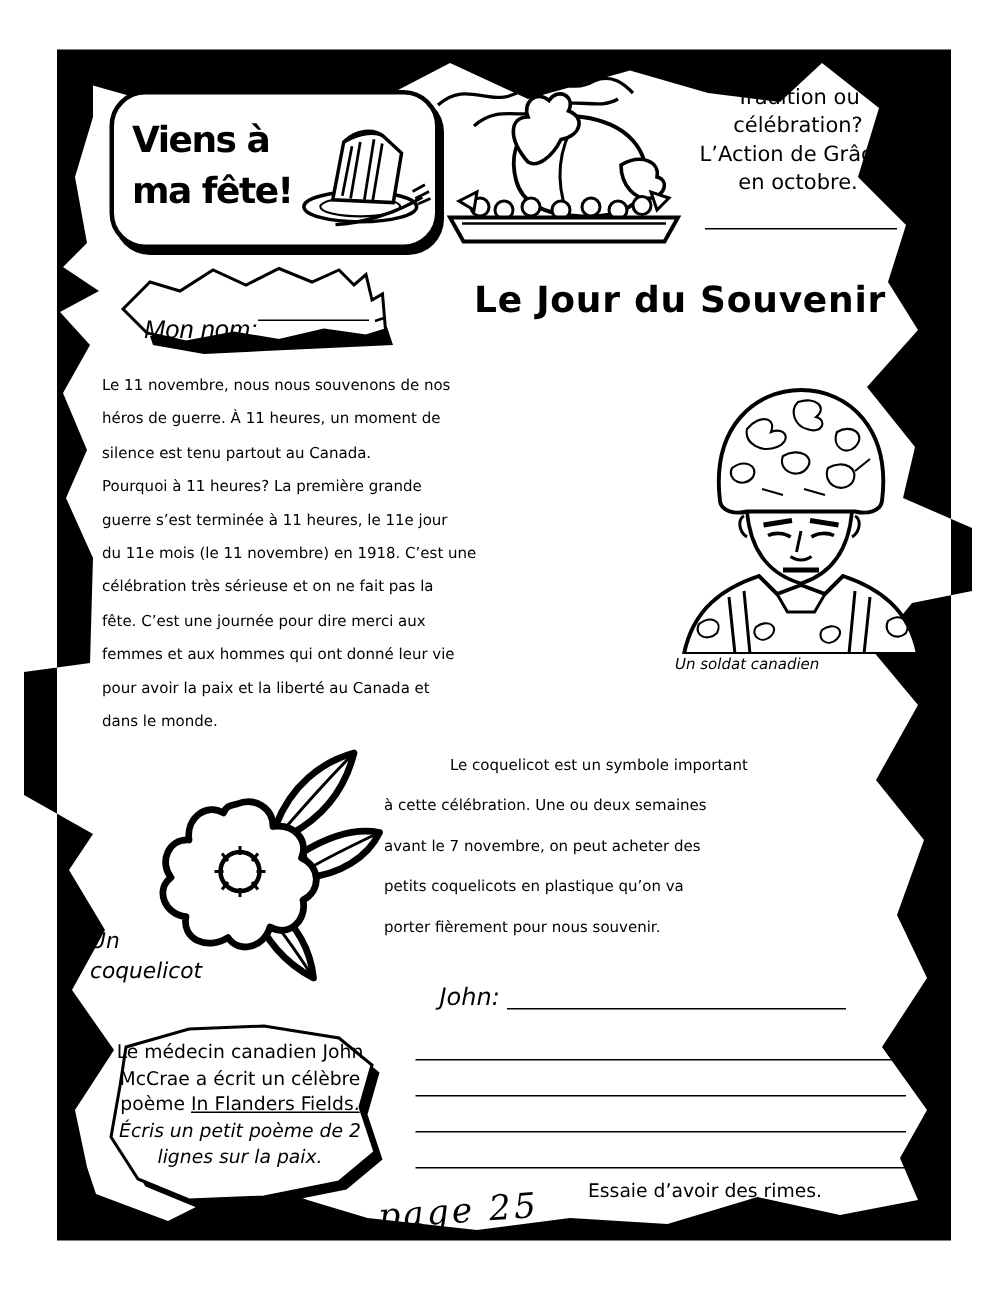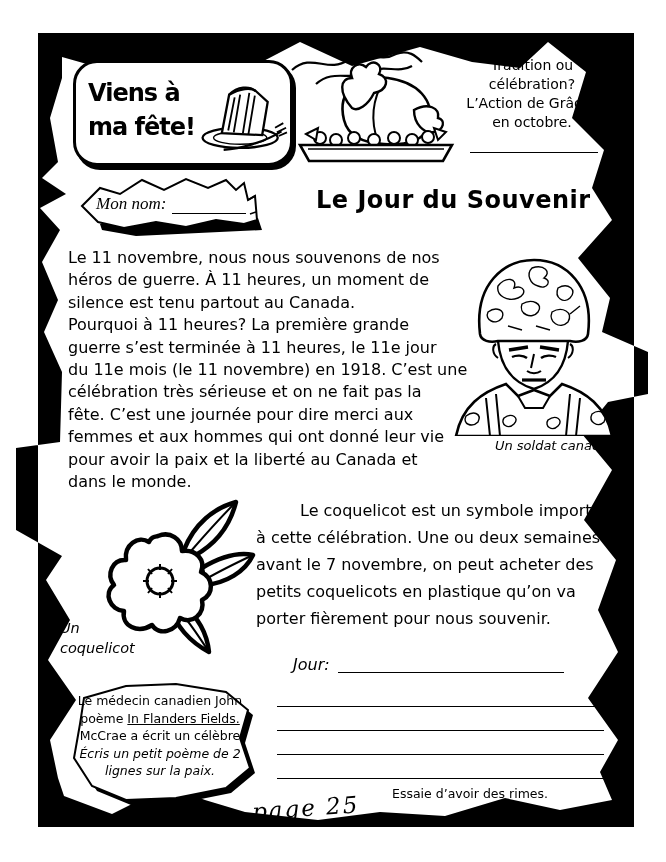--- a/index.html
+++ b/index.html
@@ -18,31 +18,31 @@
   #cake{left:196px;top:80px;}
   
   #turkey{left:286px;top:48px;}
   
   #tradition{left:452px;top:56px;width:160px;font-size:14px;line-height:19px;
              text-align:center;white-space:pre-line;}
   .blank{border-bottom:1.6px solid #000;}
   #tradition-line{left:470px;top:152px;width:128px;height:0;border-top:1.6px solid #000;}
   
   #banner{left:76px;top:170px;}
-  #name-label{left:96px;top:194px;font-family:Liberation Serif, serif;font-style:italic;font-size:17px;}
+  #name-label{left:96px;top:210px;font-family:Liberation Sans, sans-serif;font-style:italic;font-size:17px;}
   #name-line{left:172px;top:196px;width:74px;height:17px;}
   
   #title{left:316px;top:186px;width:290px;font-weight:bold;font-size:24px;letter-spacing:.5px;}
   
-  .para{font-size:16px;line-height:22.4px;white-space:pre-line;}
+  .para{font-size:10px;line-height:22.4px;white-space:pre-line;}
   #para1{left:68px;top:247px;width:412px;}
   #para2{left:256px;top:497px;width:402px;line-height:27px;text-indent:44px;}
   
   #soldier{left:452px;top:246px;}
-  #soldier-caption{left:450px;top:438px;width:170px;text-align:right;font-style:italic;font-size:13px;}
+  #soldier-caption{left:450px;top:438px;width:170px;text-align:left;font-style:italic;font-size:10px;}
   
   #poppy{left:66px;top:498px;}
   #poppy-caption{left:60px;top:618px;width:112px;font-style:italic;font-size:14.5px;
                  line-height:20px;white-space:pre-line;}
   
   #titre-label{left:293px;top:655px;font-size:16px;font-style:italic;}
   #titre-line{left:338px;top:672px;width:226px;height:0;border-top:1.9px solid #000;}
   .poem-line{left:277px;width:327px;height:0;border-top:1.6px solid #000;}
   
   #notebox{left:56px;top:676px;}
@@ -187,35 +187,35 @@
              C44,112 37,95 48,87 C40,77 46,61 60,62 C58,47 72,37 83,44 C85,39 88,39 92,38 Z" fill="#fff" stroke="#000" stroke-width="4.5" stroke-linejoin="round"></path>
     <circle cx="94" cy="83" r="13" fill="#fff" stroke="#000" stroke-width="3"></circle>
     <g class="ink" stroke-width="2">
       <path d="M94,66 L94,72 M106,71 L102,76 M111,83 L105,83 M106,95 L102,90 M94,100 L94,94
                M82,95 L86,90 M77,83 L83,83 M82,71 L86,76"></path>
     </g>
   </svg>
   <div class="abs content" id="poppy-caption">Un
 coquelicot</div>
 
-  <div class="abs content" id="titre-label">Jour:</div>
+  <div class="abs content" id="titre-label">John:</div>
   <div class="abs content" id="titre-line"></div>
   <div class="abs content poem-line" style="top:706px;"></div>
   <div class="abs content poem-line" style="top:730px;"></div>
   <div class="abs content poem-line" style="top:754px;"></div>
   <div class="abs content poem-line" style="top:778px;"></div>
 
   <svg class="abs content" id="notebox" width="212" height="138" viewBox="0 0 212 138">
     <path d="M33,27 L75,15 L125,13 L175,21 L197,39 L189,67 L199,97 L175,117 L125,127 L75,129 L41,115 L23,87 L29,53 Z" fill="#000"></path>
     <path d="M28,22 L70,10 L120,8 L170,16 L192,34 L184,62 L194,92 L170,112 L120,122 L70,124 L36,110 L18,82 L24,48 Z" fill="#fff" stroke="#000" stroke-width="2"></path>
   </svg>
   <div class="abs content" id="note-text">
     <div>Le médecin canadien John</div>
+    <div>McCrae a écrit un célèbre</div>
     <div><span>poème </span><span class="ul">In Flanders Fields.</span></div>
-    <div>McCrae a écrit un célèbre</div>
     <div class="it">Écris un petit poème de 2</div>
     <div class="it">lignes sur la paix.</div>
   </div>
 
   <div class="abs content" id="rhyme">Essaie d’avoir des rimes.</div>
   <div class="abs content" id="pagenum">page 25</div>
 
 </div>
 
 </body></html>

